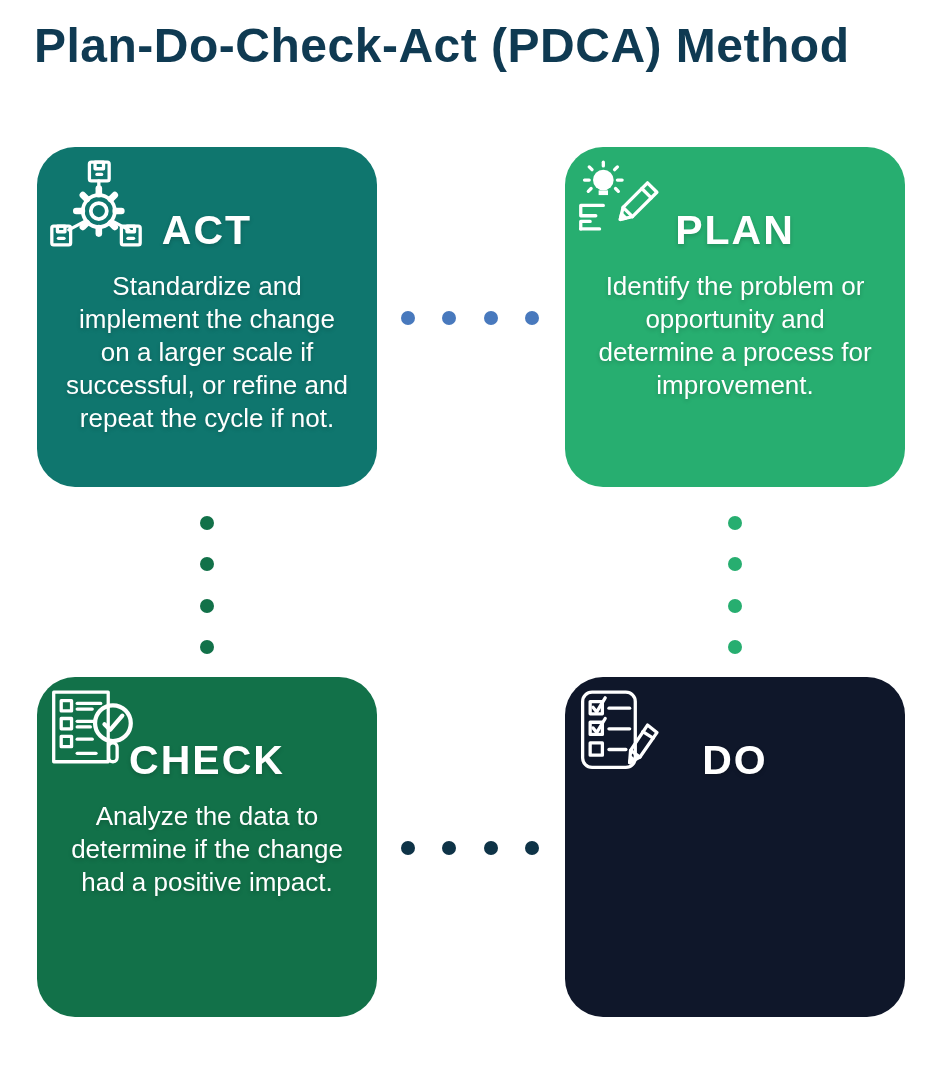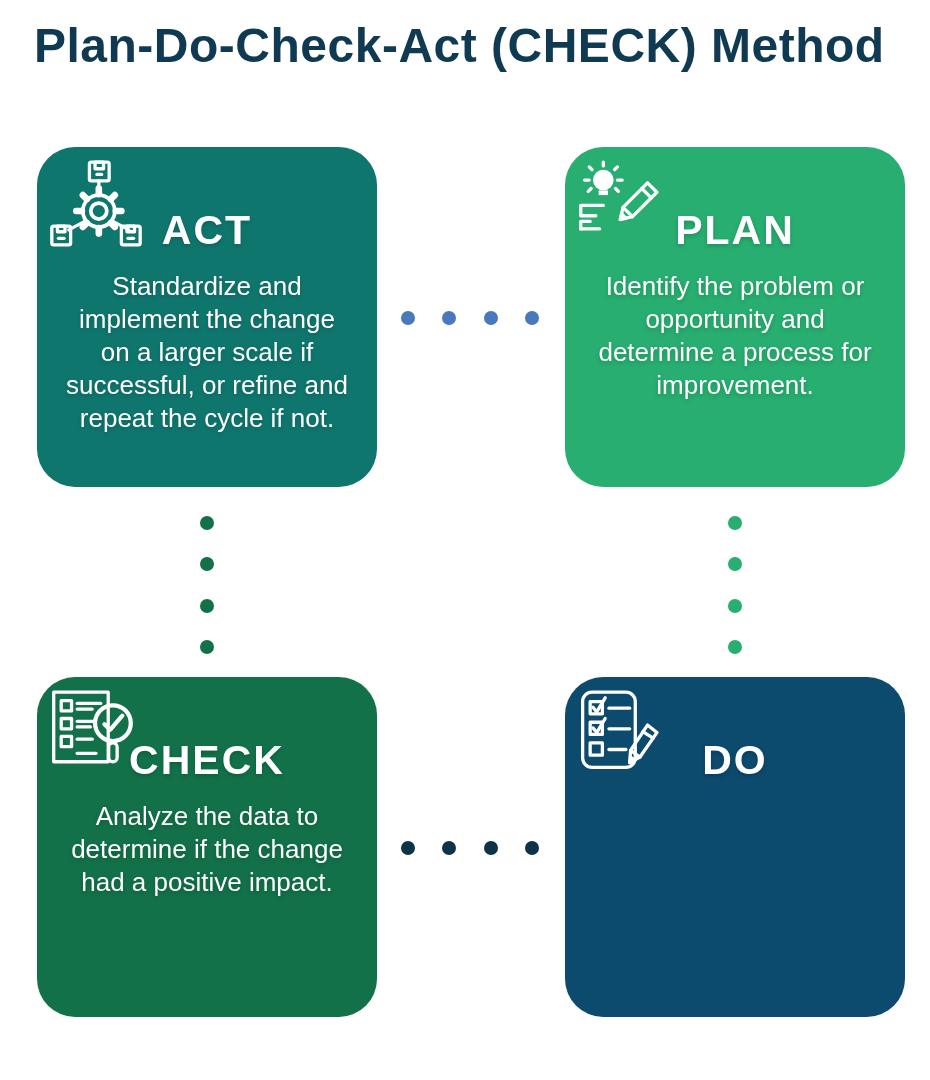--- a/index.html
+++ b/index.html
@@ -38,21 +38,21 @@
   .connector-bottom { left:401px; top:841px; }
   .connector-left   { left:200px; top:516px; }
   .connector-right  { left:728px; top:516px; }
   .dot { width:14px; height:14px; border-radius:50%; background:currentColor; }
 </style>
 </head>
 <body>
 
 <div class="canvas">
 
-  <div class="page-title" style="color: rgb(15, 58, 82);">Plan-Do-Check-Act (CHECK) Method</div>
+  <div class="page-title" style="color: rgb(15, 58, 82);">Plan-Do-Check-Act (PDCA) Method</div>
 
   <div class="card card-act" style="background-color: #0f766e;">
     <span class="icon">
       <svg viewBox="0 0 100 95" fill="none" stroke="#ffffff" stroke-width="3.5" stroke-linecap="round" stroke-linejoin="round">
 
         <line x1="53" y1="33" x2="53" y2="23"></line>
         <line x1="38" y1="66" x2="21" y2="75"></line>
         <line x1="68" y1="66" x2="85" y2="75"></line>
 
         <circle cx="53" cy="55" r="17" stroke-width="4"></circle>
@@ -131,21 +131,21 @@
 
         <circle cx="68" cy="36" r="19" stroke-width="4.5"></circle>
         <polyline points="59,37 65,43 78,28" stroke-width="4.5"></polyline>
         <rect x="63.5" y="57" width="9" height="20" rx="4.5" stroke-width="3.5"></rect>
       </svg>
     </span>
     <h2>CHECK</h2>
     <p>Analyze the data to determine if the change had a positive impact.</p>
   </div>
 
-  <div class="card card-do" style="background-color: #0c4a6e;">
+  <div class="card card-do" style="background-color: #0f172a;">
     <span class="icon">
       <svg viewBox="0 0 100 95" fill="none" stroke="#ffffff" stroke-width="3.5" stroke-linecap="round" stroke-linejoin="round">
 
         <rect x="6" y="3" width="56" height="80" rx="10"></rect>
 
         <rect x="14" y="13" width="13" height="13"></rect>
         <polyline points="17,19 21,24 30,9"></polyline>
         <line x1="34" y1="20" x2="56" y2="20"></line>
 
         <rect x="14" y="35" width="13" height="13"></rect>

